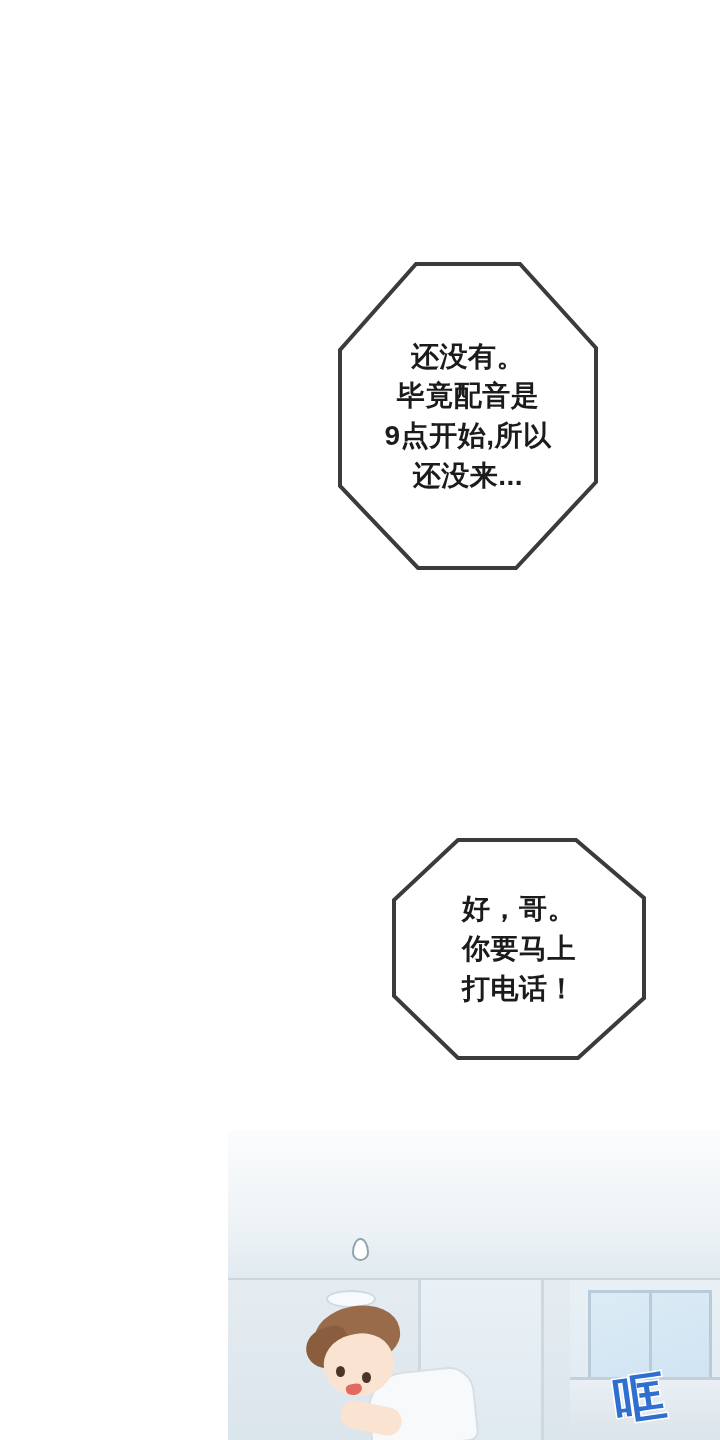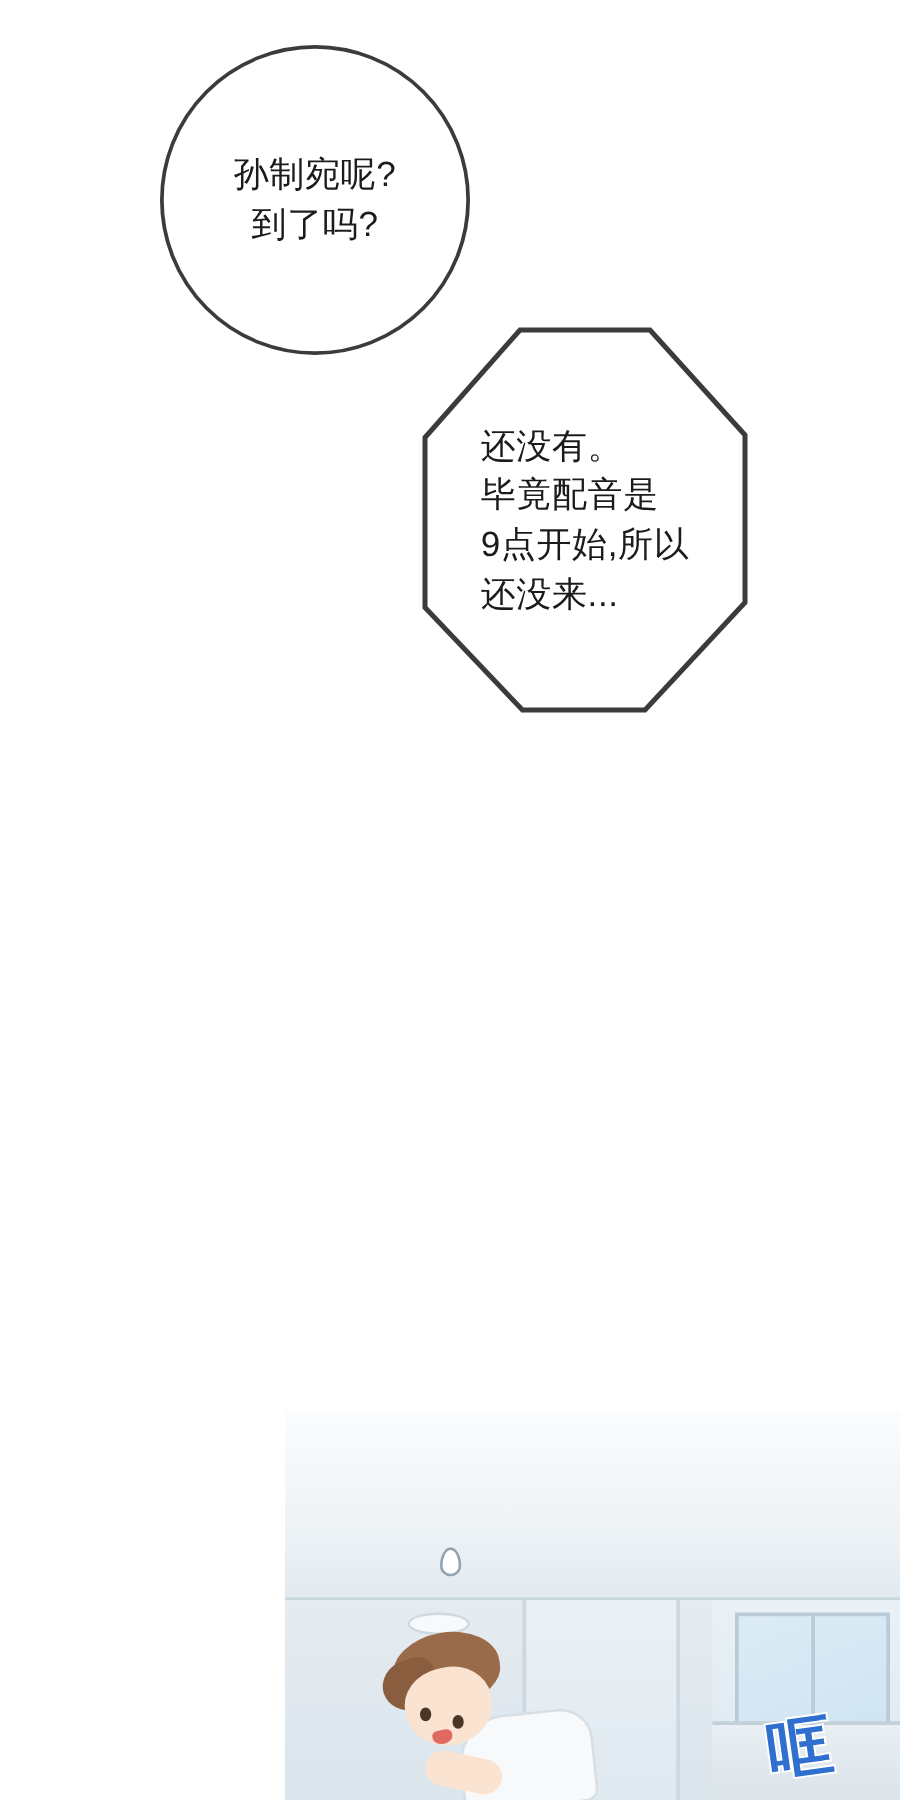--- a/index.html
+++ b/index.html
@@ -46,24 +46,26 @@
     position: absolute;
     inset: 0;
     overflow: visible;
   }
   .poly-text {
     position: absolute;
     inset: 0;
     display: flex;
     align-items: center;
     justify-content: center;
+    text-align: center;
     white-space: pre-line;
     line-height: 1.42;
     letter-spacing: 0.5px;
     color: #1b1b1b;
+    font-weight: bold;
   }
 
   
   #bubble-1 {
     left: 128px; top: 36px;
     width: 248px; height: 248px;
     font-size: 28px;
   }
   #bubble-2 {
     left: 338px; top: 262px;
@@ -229,34 +231,40 @@
     -webkit-text-stroke: 3px #ffffff;
     paint-order: stroke fill;
     transform: rotate(-8deg);
   }
 </style>
 </head>
 <body>
 
 <div class="page">
 
-  <div class="bubble round" id="bubble-1">孙制宛呢?
-到了吗?</div>
 
   <div class="poly-wrap" id="bubble-2">
     <svg viewBox="0 0 260 308" preserveAspectRatio="none">
       <polygon points="78,2 182,2 258,86 258,220 178,306 80,306 2,224 2,88" fill="#ffffff" stroke="#3b3b3b" stroke-width="4"></polygon>
     </svg>
     <div class="poly-text" style="font-size:28px;">还没有。
 毕竟配音是
 9点开始,所以
 还没来...</div>
   </div>
 
 
+  <div class="poly-wrap" id="bubble-4">
+    <svg viewBox="0 0 254 222" preserveAspectRatio="none">
+      <polygon points="66,2 184,2 252,60 252,160 186,220 66,220 2,158 2,62" fill="#ffffff" stroke="#3b3b3b" stroke-width="4"></polygon>
+    </svg>
+    <div class="poly-text" style="font-size:28px;">好，哥。
+你要马上
+打电话！</div>
+  </div>
 
   <div class="panel">
     <div class="ceiling"></div>
     <div class="ceiling-line"></div>
     <div class="light"></div>
     <div class="wall-right"></div>
     <div class="door-frame"></div>
     <div class="window">
       <div class="mullion"></div>
     </div>

